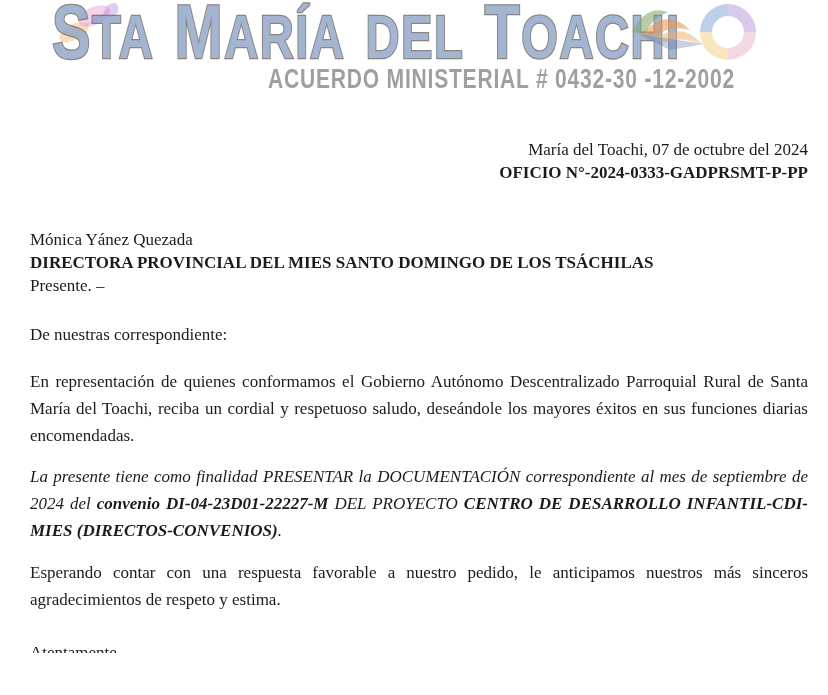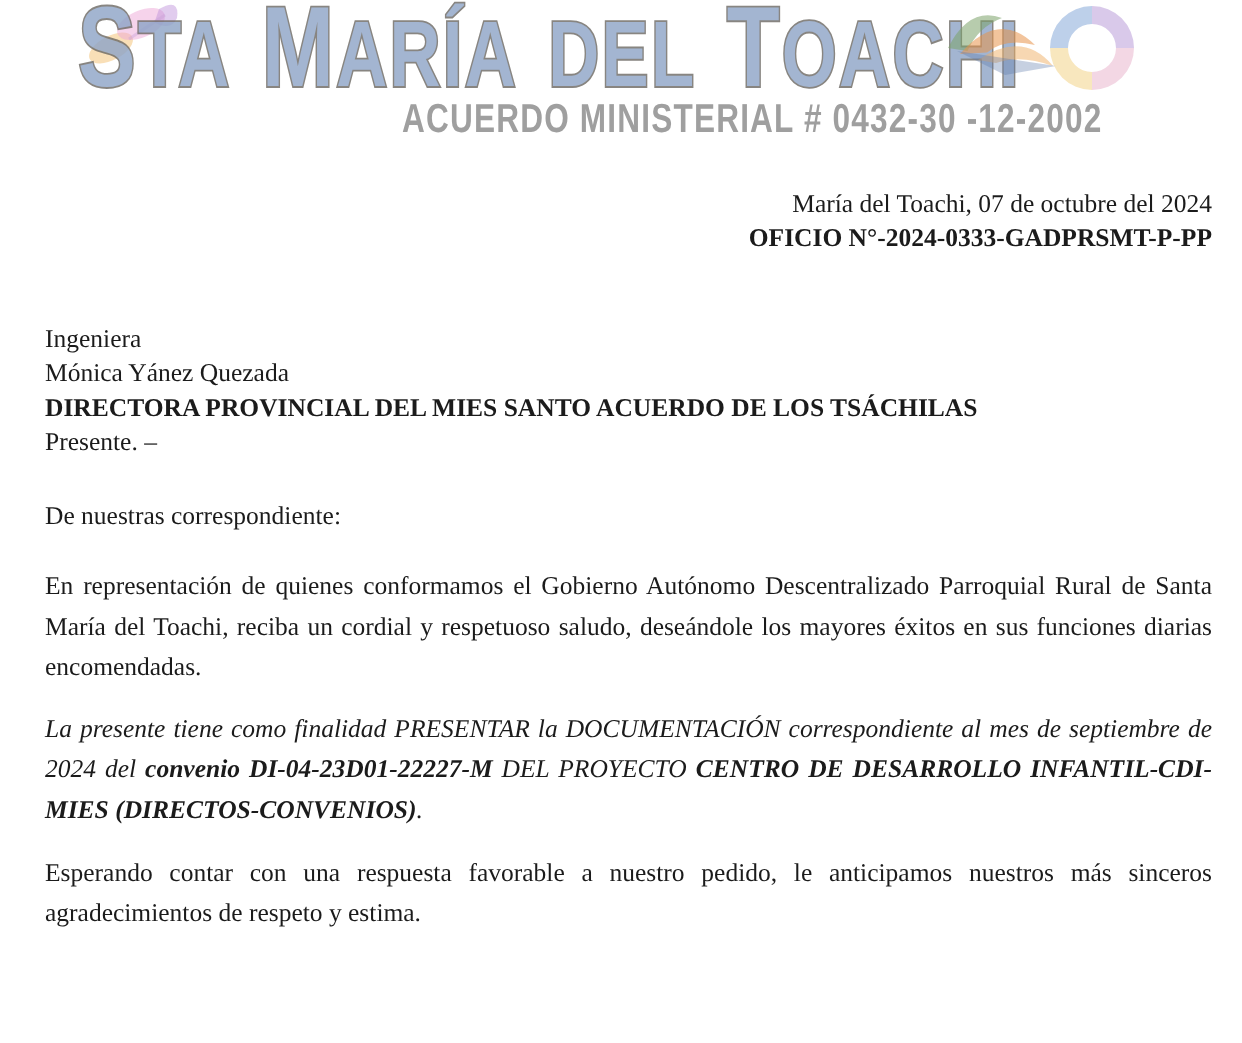--- a/index.html
+++ b/index.html
@@ -62,21 +62,21 @@
   
   .letter {
     position: relative;
     margin: 0 20px 0 30px;
     font-size: 17px;
   }
   .dateline, .oficio-line {
     text-align: right;
     line-height: 23px;
   }
-  .dateline { margin-top: 26px; }
+  .dateline { margin-top: 40px; }
   .oficio-line { font-weight: bold; }
   .recipient { margin-top: 44px; line-height: 23px; }
   .recipient-title { font-weight: bold; }
   .salutation { margin-top: 24px; line-height: 27px; }
   .para {
     line-height: 27px;
     text-align: justify;
   }
   .p1 { margin-top: 20px; }
   .p2 { margin-top: 14px; font-style: italic; }
@@ -121,23 +121,22 @@
     </svg>
   </header>
 
   <main class="letter">
 
     <div class="dateline">María del Toachi, 07 de octubre del 2024</div>
 
     <div class="oficio-line">OFICIO N°-2024-0333-GADPRSMT-P-PP</div>
 
     <div class="recipient">
-      <div>Ingeniera</div>
       <div>Mónica Yánez Quezada</div>
-      <div class="recipient-title">DIRECTORA PROVINCIAL DEL MIES SANTO ACUERDO DE LOS TSÁCHILAS</div>
+      <div class="recipient-title">DIRECTORA PROVINCIAL DEL MIES SANTO DOMINGO DE LOS TSÁCHILAS</div>
       <div>Presente. –</div>
     </div>
 
     <div class="salutation">De nuestras correspondiente:</div>
 
     <p class="para p1">En representación de quienes conformamos el Gobierno Autónomo Descentralizado Parroquial Rural de Santa María del Toachi, reciba un cordial y respetuoso saludo, deseándole los mayores éxitos en sus funciones diarias encomendadas.</p>
 
     <p class="para p2"><span>La presente tiene como finalidad PRESENTAR la DOCUMENTACIÓN correspondiente al mes de septiembre de 2024 del </span><span class="b">convenio DI-04-23D01-22227-M</span><span> DEL PROYECTO </span><span class="b">CENTRO DE DESARROLLO INFANTIL-CDI-MIES (DIRECTOS-CONVENIOS)</span><span>.</span></p>
 
     <p class="para p3">Esperando contar con una respuesta favorable a nuestro pedido, le anticipamos nuestros más sinceros agradecimientos de respeto y estima.</p>

